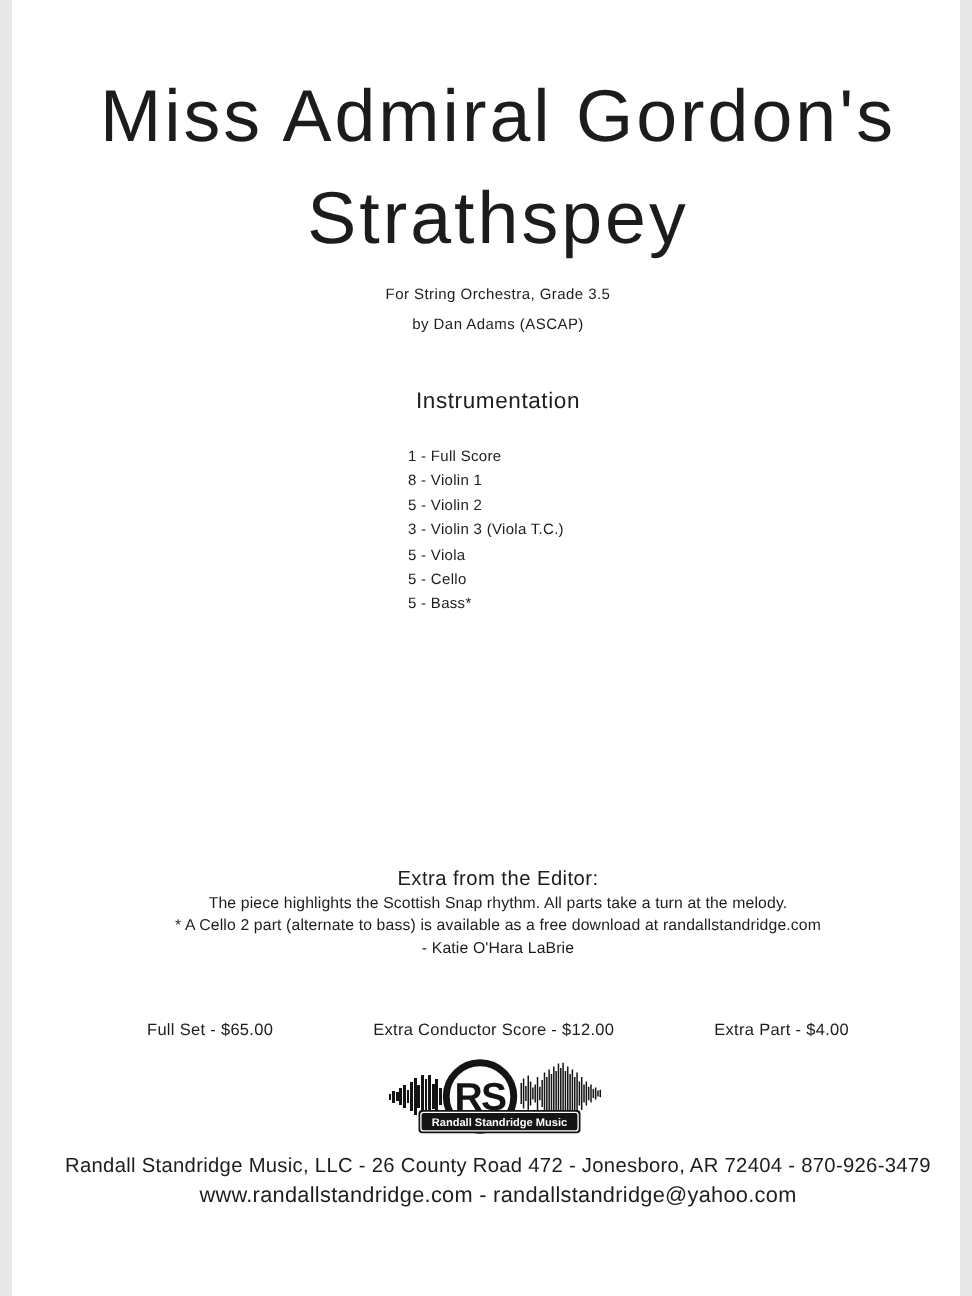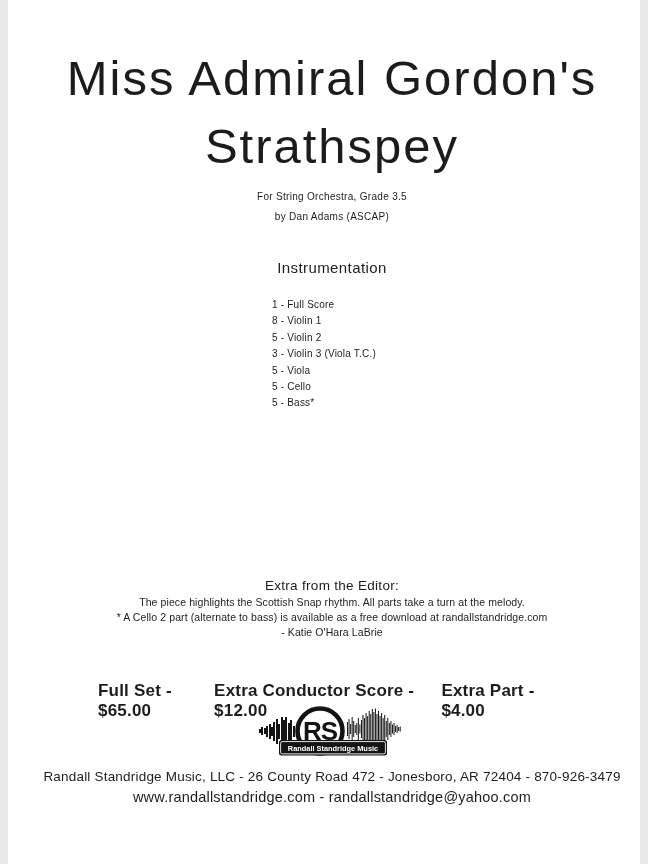--- a/index.html
+++ b/index.html
@@ -49,22 +49,22 @@
   .note-body{
     top:595px;
     font-size:10.5px;
     line-height:15px;
     letter-spacing:0.1px;
   }
   .pricing{
     top:681px;left:90px;width:468px;
     display:flex;
     justify-content:space-between;
-    font-size:17px;
-    font-weight:700;
+    font-size:11px;
+    font-weight:400;
     letter-spacing:0.2px;
     align-items:center;
   }
   .logo-svg{
     left:251px;top:701px;
     width:144px;height:64px;
   }
   .footer1{
     top:769px;
     font-size:13.5px;

